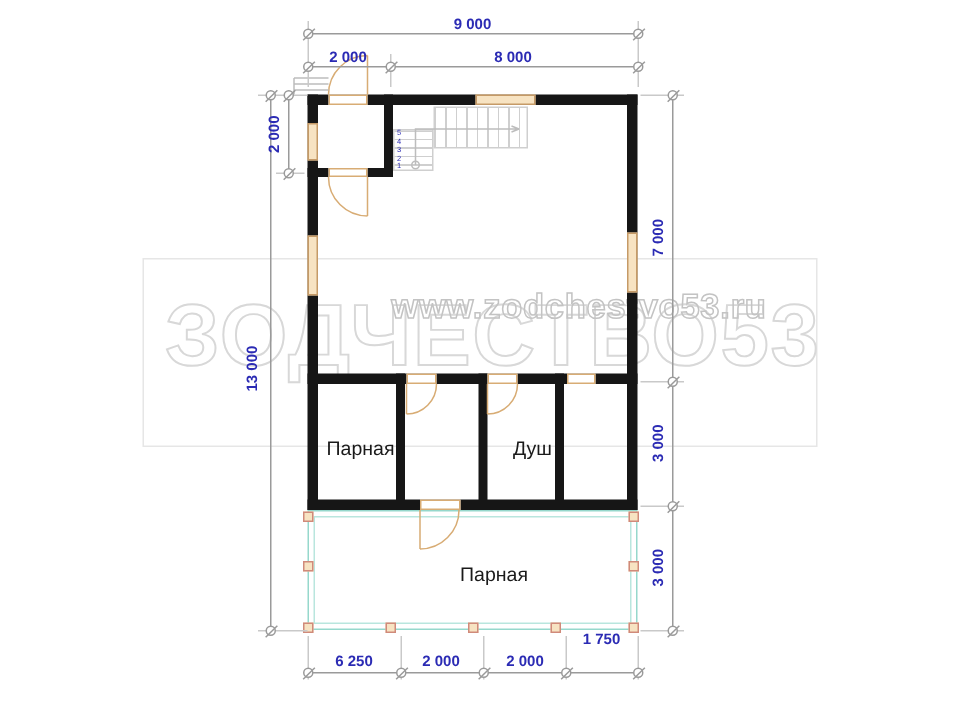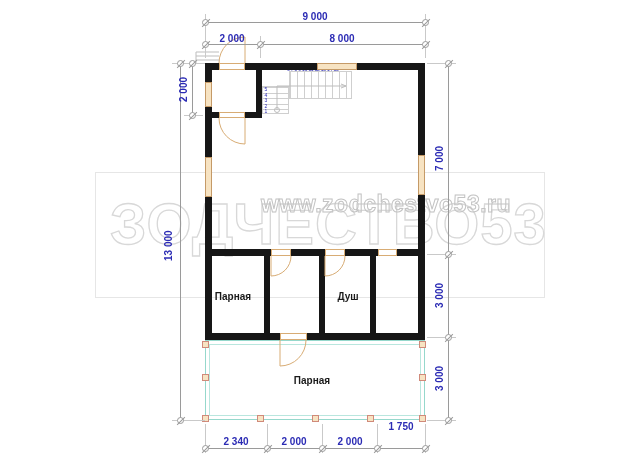--- a/index.html
+++ b/index.html
@@ -35,22 +35,22 @@
   .dimline{position:absolute;background:#9a9a9a;}
   .extline{position:absolute;background:#c9c9c9;}
   .tick{position:absolute;width:7px;height:7px;border:1px solid #9a9a9a;border-radius:50%;
     box-sizing:border-box;background:#fff;}
   .tick::after{content:"";position:absolute;left:50%;top:50%;width:11px;height:1px;
     background:#9a9a9a;transform:translate(-50%,-50%) rotate(-45deg);}
   .dimlabel{position:absolute;color:#2b2bb4;font-size:10px;font-weight:bold;
     text-align:center;white-space:nowrap;}
   .dimlabel-v{position:absolute;color:#2b2bb4;font-size:10px;font-weight:bold;
     writing-mode:vertical-rl;transform:rotate(180deg);text-align:center;white-space:nowrap;}
-  .roomlabel{position:absolute;color:#1a1a1a;font-size:10px;font-weight:bold;
-    text-align:center;white-space:nowrap;}
+  .roomlabel{position:absolute;color:#1a1a1a;font-size:13px;font-weight:normal;
+    text-align:right;white-space:nowrap;}
   .stairnum-col{position:absolute;left:262px;top:87px;width:8px;color:#2b2bb4;
     font-size:5px;line-height:5.5px;white-space:pre-line;text-align:center;}
   .stairnum-row{position:absolute;left:287px;top:66px;width:66px;color:#2b2bb4;
     font-size:5px;letter-spacing:-0.2px;white-space:nowrap;}
   svg.overlay{position:absolute;left:0;top:0;pointer-events:none;}
 </style>
 </head>
 <body>
 
 <div class="canvas">
@@ -162,21 +162,21 @@
   <div class="tick" style="left:422px;top:445px;"></div>
 
   <div class="dimlabel" style="left:285px;top:11px;width:60px;">9 000</div>
   <div class="dimlabel" style="left:202px;top:33px;width:60px;">2 000</div>
   <div class="dimlabel" style="left:312px;top:33px;width:60px;">8 000</div>
   <div class="dimlabel-v" style="left:178px;top:64px;height:50px;">2 000</div>
   <div class="dimlabel-v" style="left:163px;top:215px;height:62px;">13 000</div>
   <div class="dimlabel-v" style="left:434px;top:128px;height:60px;">7 000</div>
   <div class="dimlabel-v" style="left:434px;top:265px;height:60px;">3 000</div>
   <div class="dimlabel-v" style="left:434px;top:348px;height:60px;">3 000</div>
-  <div class="dimlabel" style="left:206px;top:436px;width:60px;">2 340</div>
+  <div class="dimlabel" style="left:206px;top:436px;width:60px;">6 250</div>
   <div class="dimlabel" style="left:264px;top:436px;width:60px;">2 000</div>
   <div class="dimlabel" style="left:320px;top:436px;width:60px;">2 000</div>
   <div class="dimlabel" style="left:371px;top:421px;width:60px;">1 750</div>
 
   <div class="roomlabel" style="left:203px;top:291px;width:60px;">Парная</div>
   <div class="roomlabel" style="left:328px;top:291px;width:40px;">Душ</div>
   <div class="roomlabel" style="left:272px;top:375px;width:80px;">Парная</div>
 
 </div>
 

